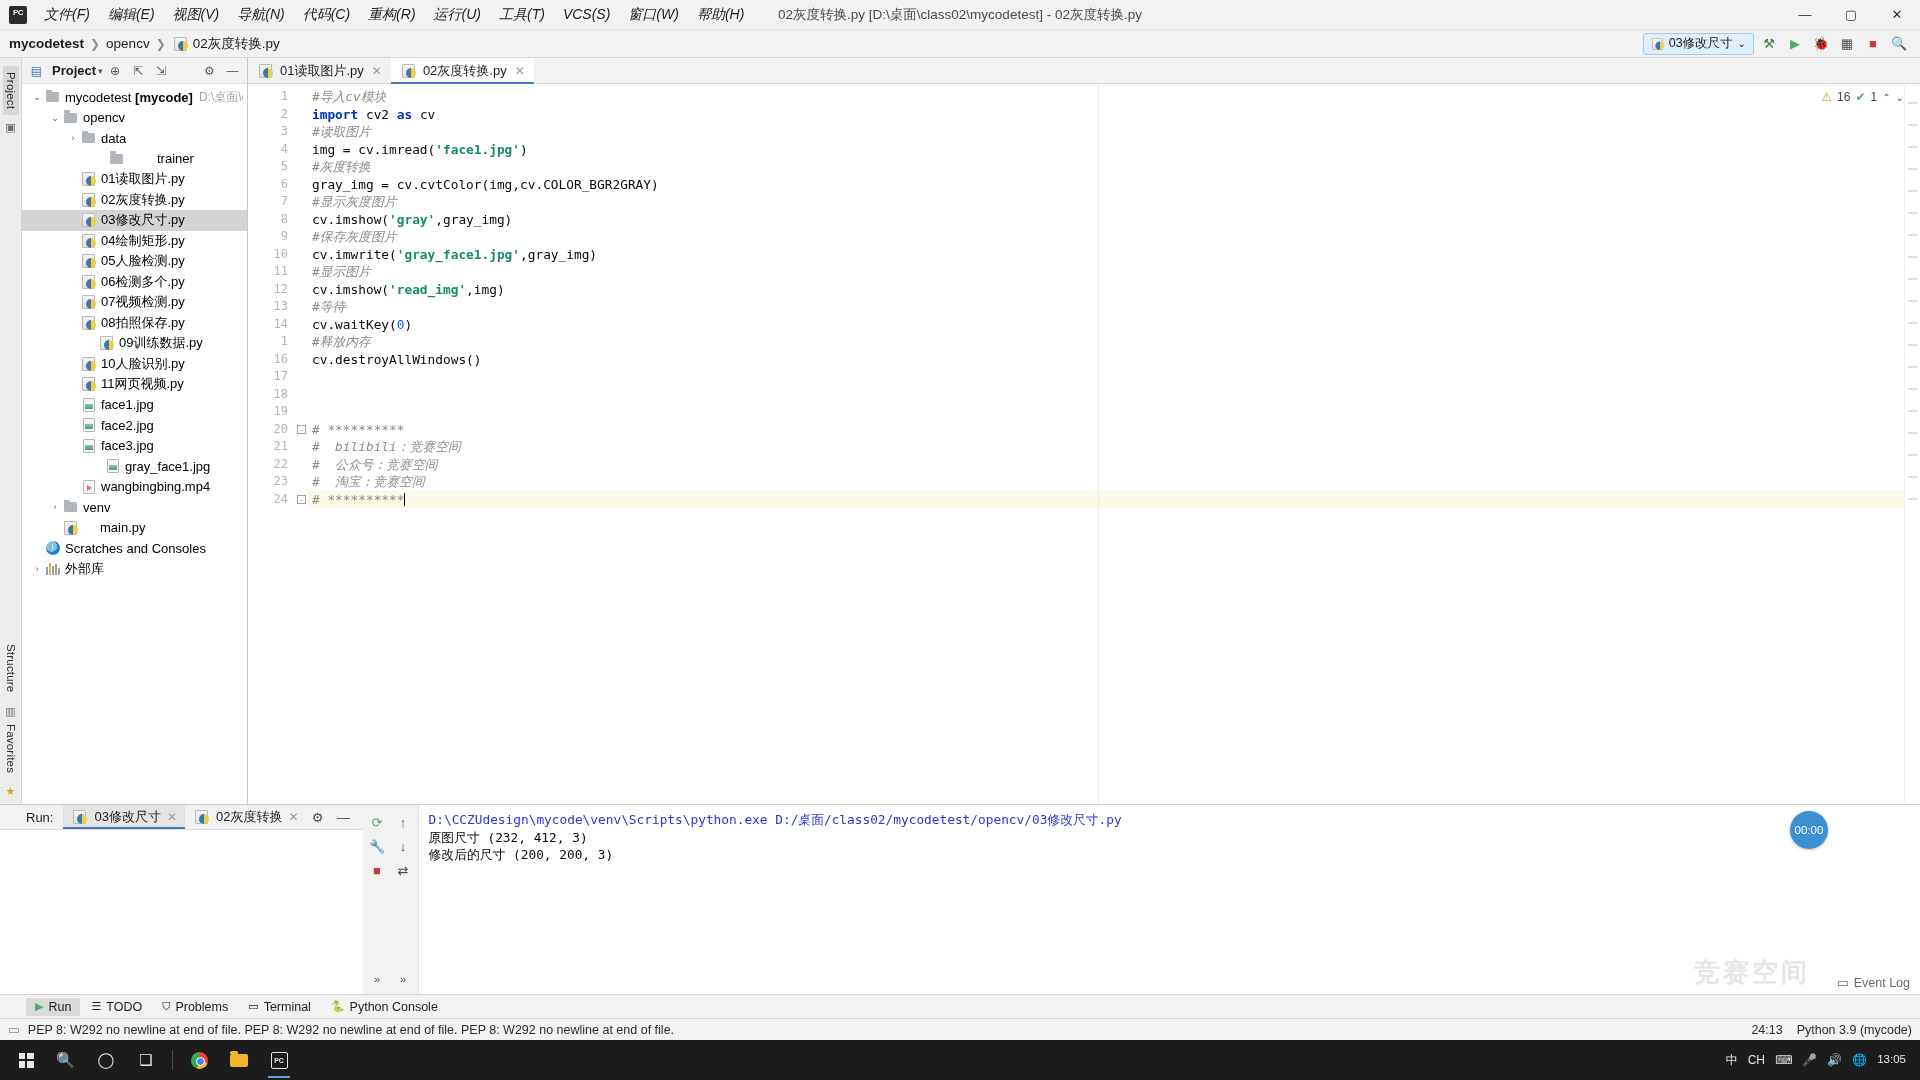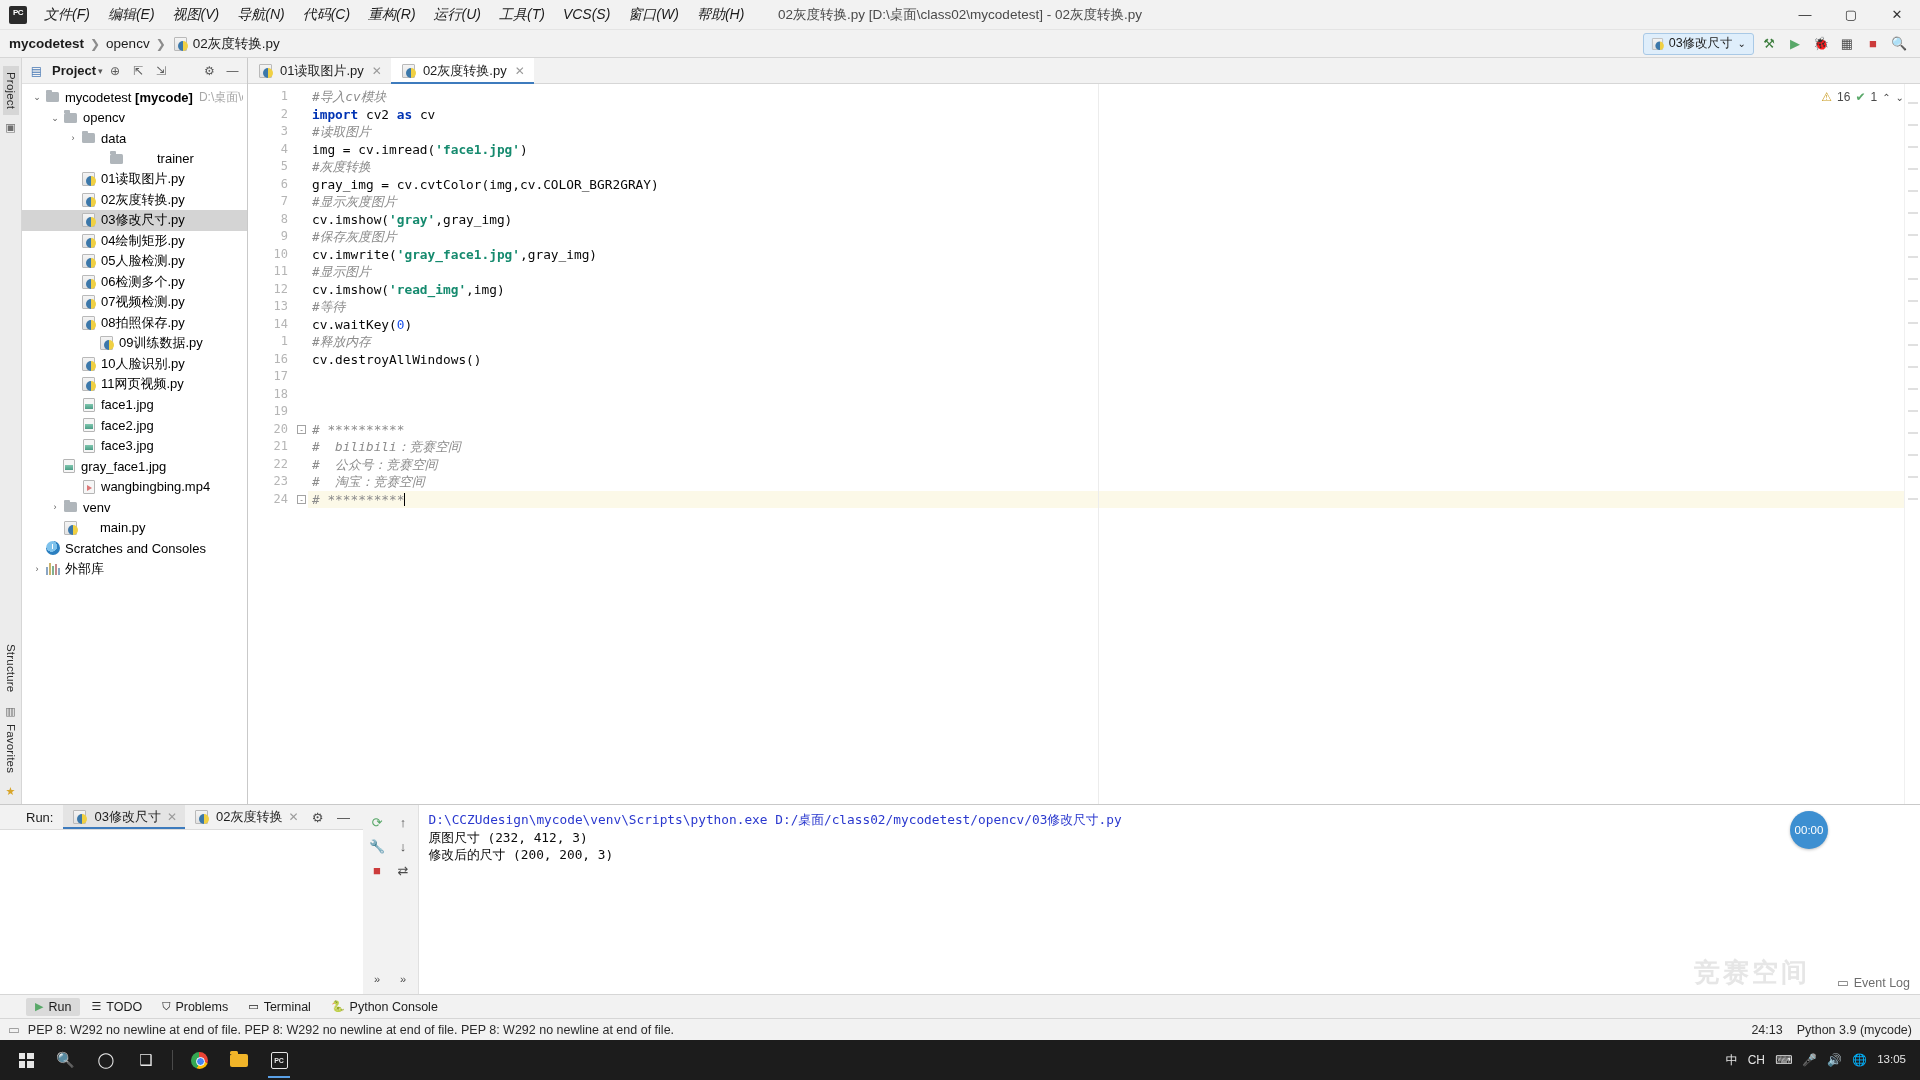--- a/index.html
+++ b/index.html
@@ -513,21 +513,21 @@
             </span>
             <span class="tlabel" style="margin-left: 4px;">face2.jpg</span>
           </div>
           <div class="tnode" style="padding-left: 44px;">
             <span class="arrow"></span>
             <span class="ticon">
               <span class="ic-img"></span>
             </span>
             <span class="tlabel" style="margin-left: 4px;">face3.jpg</span>
           </div>
-          <div class="tnode" style="padding-left: 24px;">
+          <div class="tnode" style="padding-left: 68px;">
             <span class="arrow"></span>
             <span class="ticon">
               <span class="ic-img"></span>
             </span>
             <span class="tlabel" style="margin-left: 4px;">gray_face1.jpg</span>
           </div>
           <div class="tnode" style="padding-left: 44px;">
             <span class="arrow"></span>
             <span class="ticon">
               <span class="ic-vid"></span>

